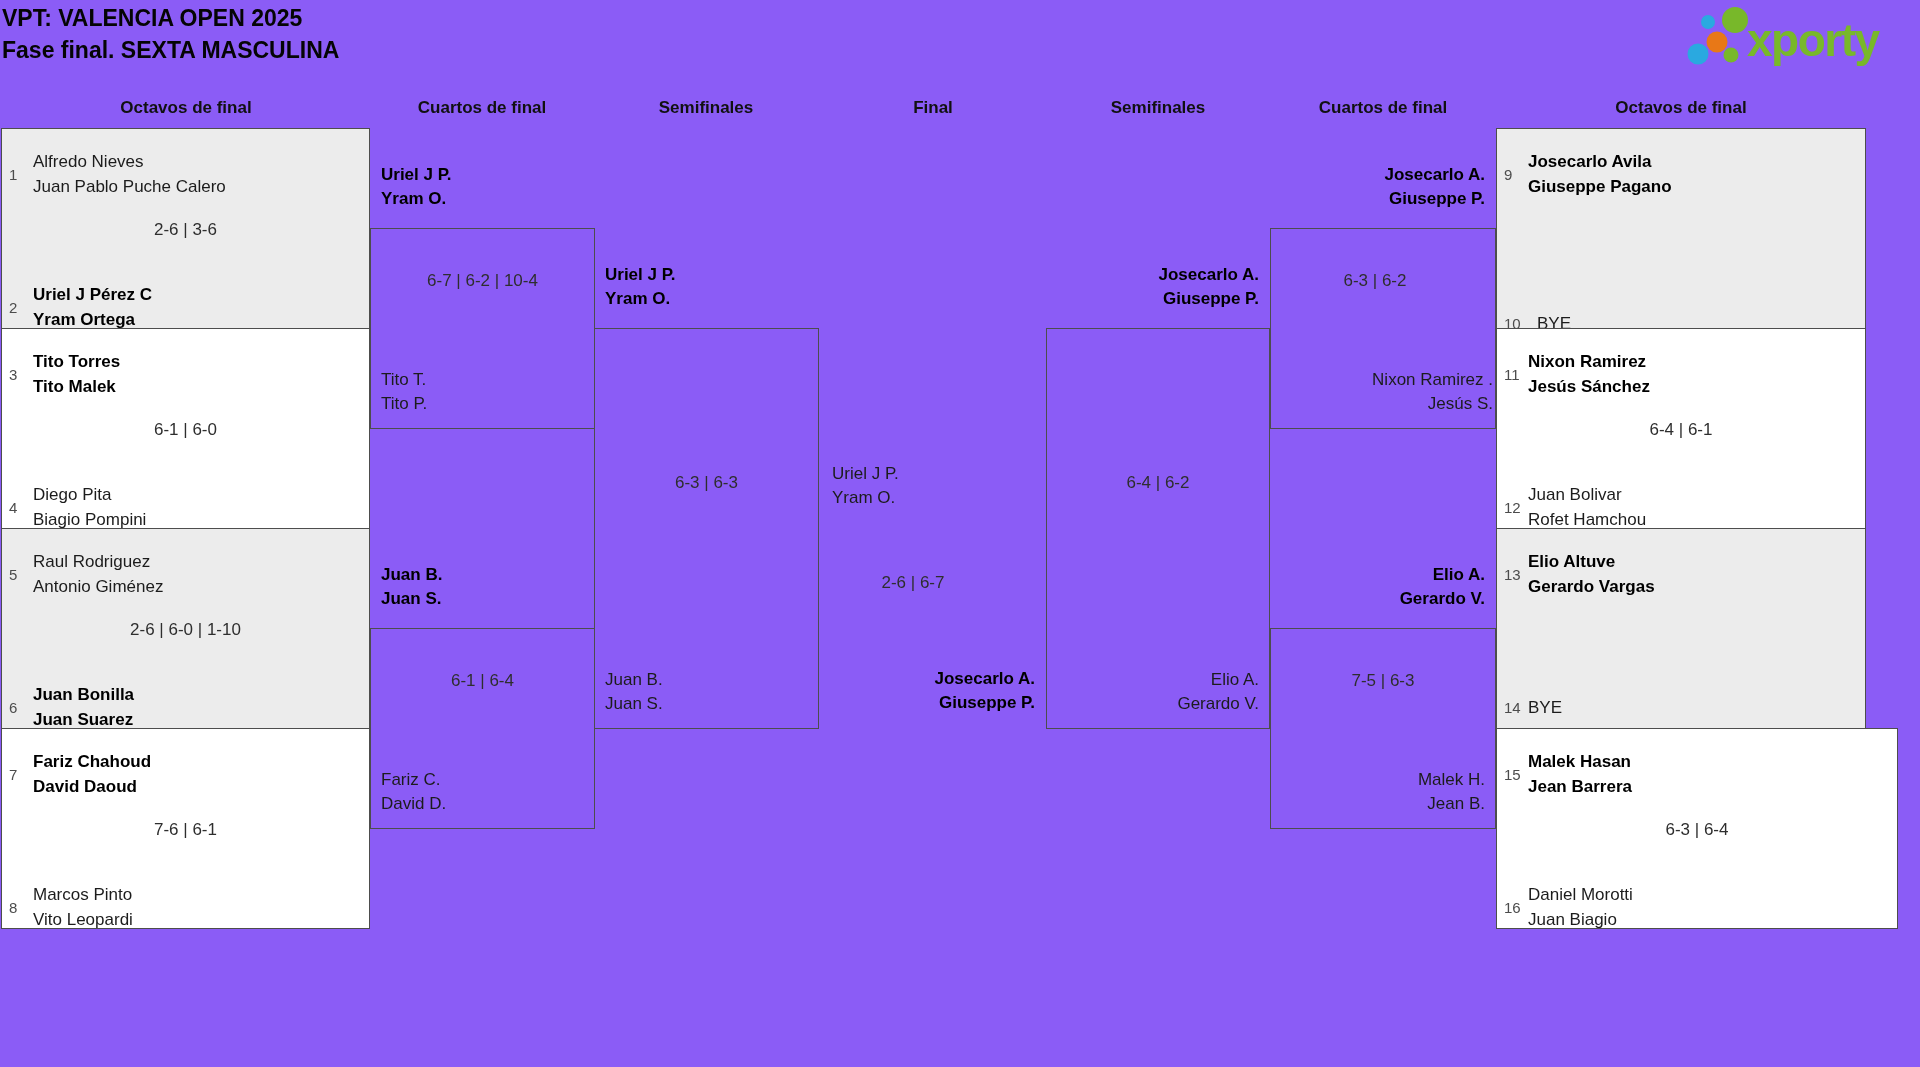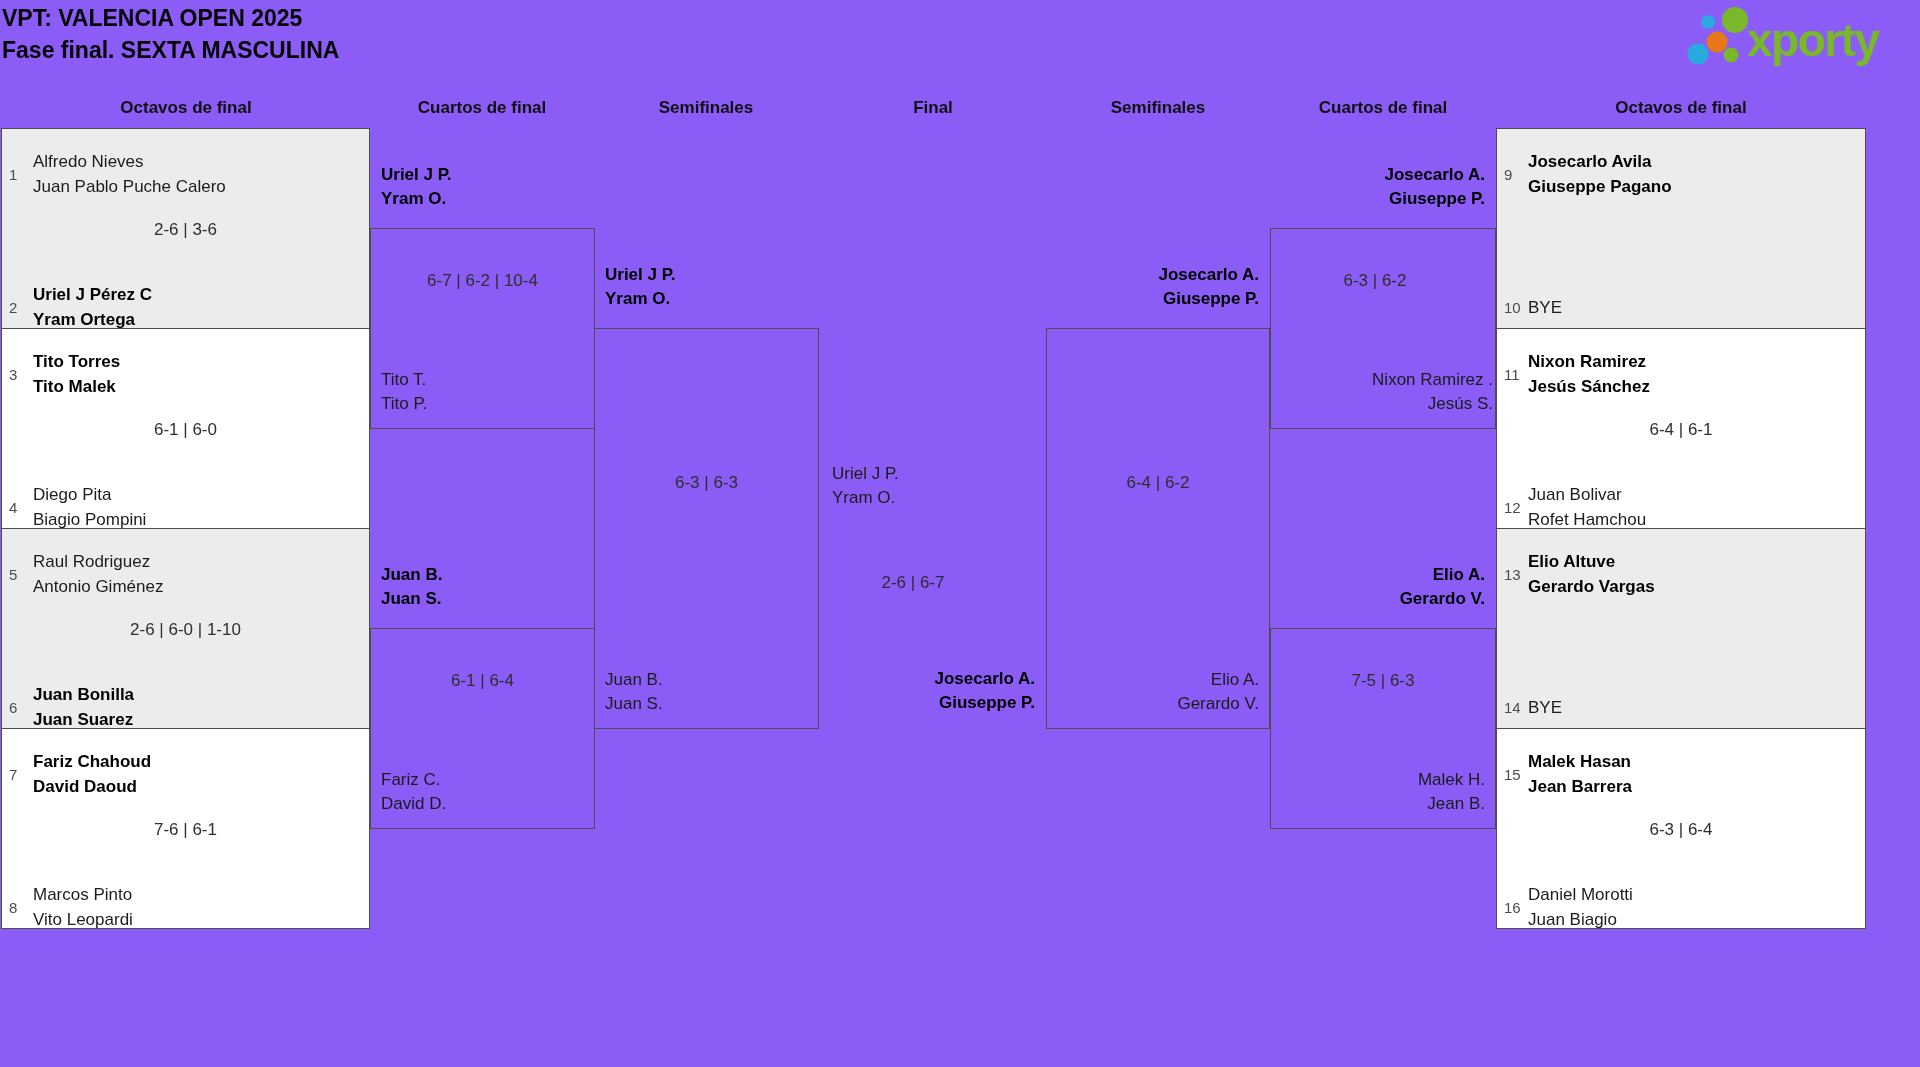--- a/index.html
+++ b/index.html
@@ -120,21 +120,21 @@
         </div>
       </div>
       <div class="card shaded" style="left: 1496px; top: 128px; width: 370px; height: 201px;">
         <div class="team-row winner" style="top: 19px;">
           <span class="seed">9</span>
           <div class="names">
             <div class="line">Josecarlo Avila</div>
             <div class="line">Giuseppe Pagano</div>
           </div>
         </div>
-        <div class="team-row" style="top: 152px;">
+        <div class="team-row" style="top: 168px; gap: 9px;">
           <span class="seed">10</span>
           <div class="names">
             <div class="line">BYE</div>
           </div>
         </div>
       </div>
       <div class="card" style="left: 1496px; top: 328px; width: 370px; height: 201px;">
         <div class="team-row winner" style="top: 19px;">
           <span class="seed">11</span>
           <div class="names">
@@ -159,21 +159,21 @@
             <div class="line">Gerardo Vargas</div>
           </div>
         </div>
         <div class="team-row" style="top: 152px;">
           <span class="seed">14</span>
           <div class="names">
             <div class="line">BYE</div>
           </div>
         </div>
       </div>
-      <div class="card" style="left: 1496px; top: 728px; width: 370px; height: 201px;">
+      <div class="card" style="left: 1496px; top: 728px; width: 402px; height: 201px;">
         <div class="team-row winner" style="top: 19px;">
           <span class="seed">15</span>
           <div class="names">
             <div class="line">Malek Hasan</div>
             <div class="line">Jean Barrera</div>
           </div>
         </div>
         <div class="score" style="top: 88px;">6-3 | 6-4</div>
         <div class="team-row" style="top: 152px;">
           <span class="seed">16</span>

